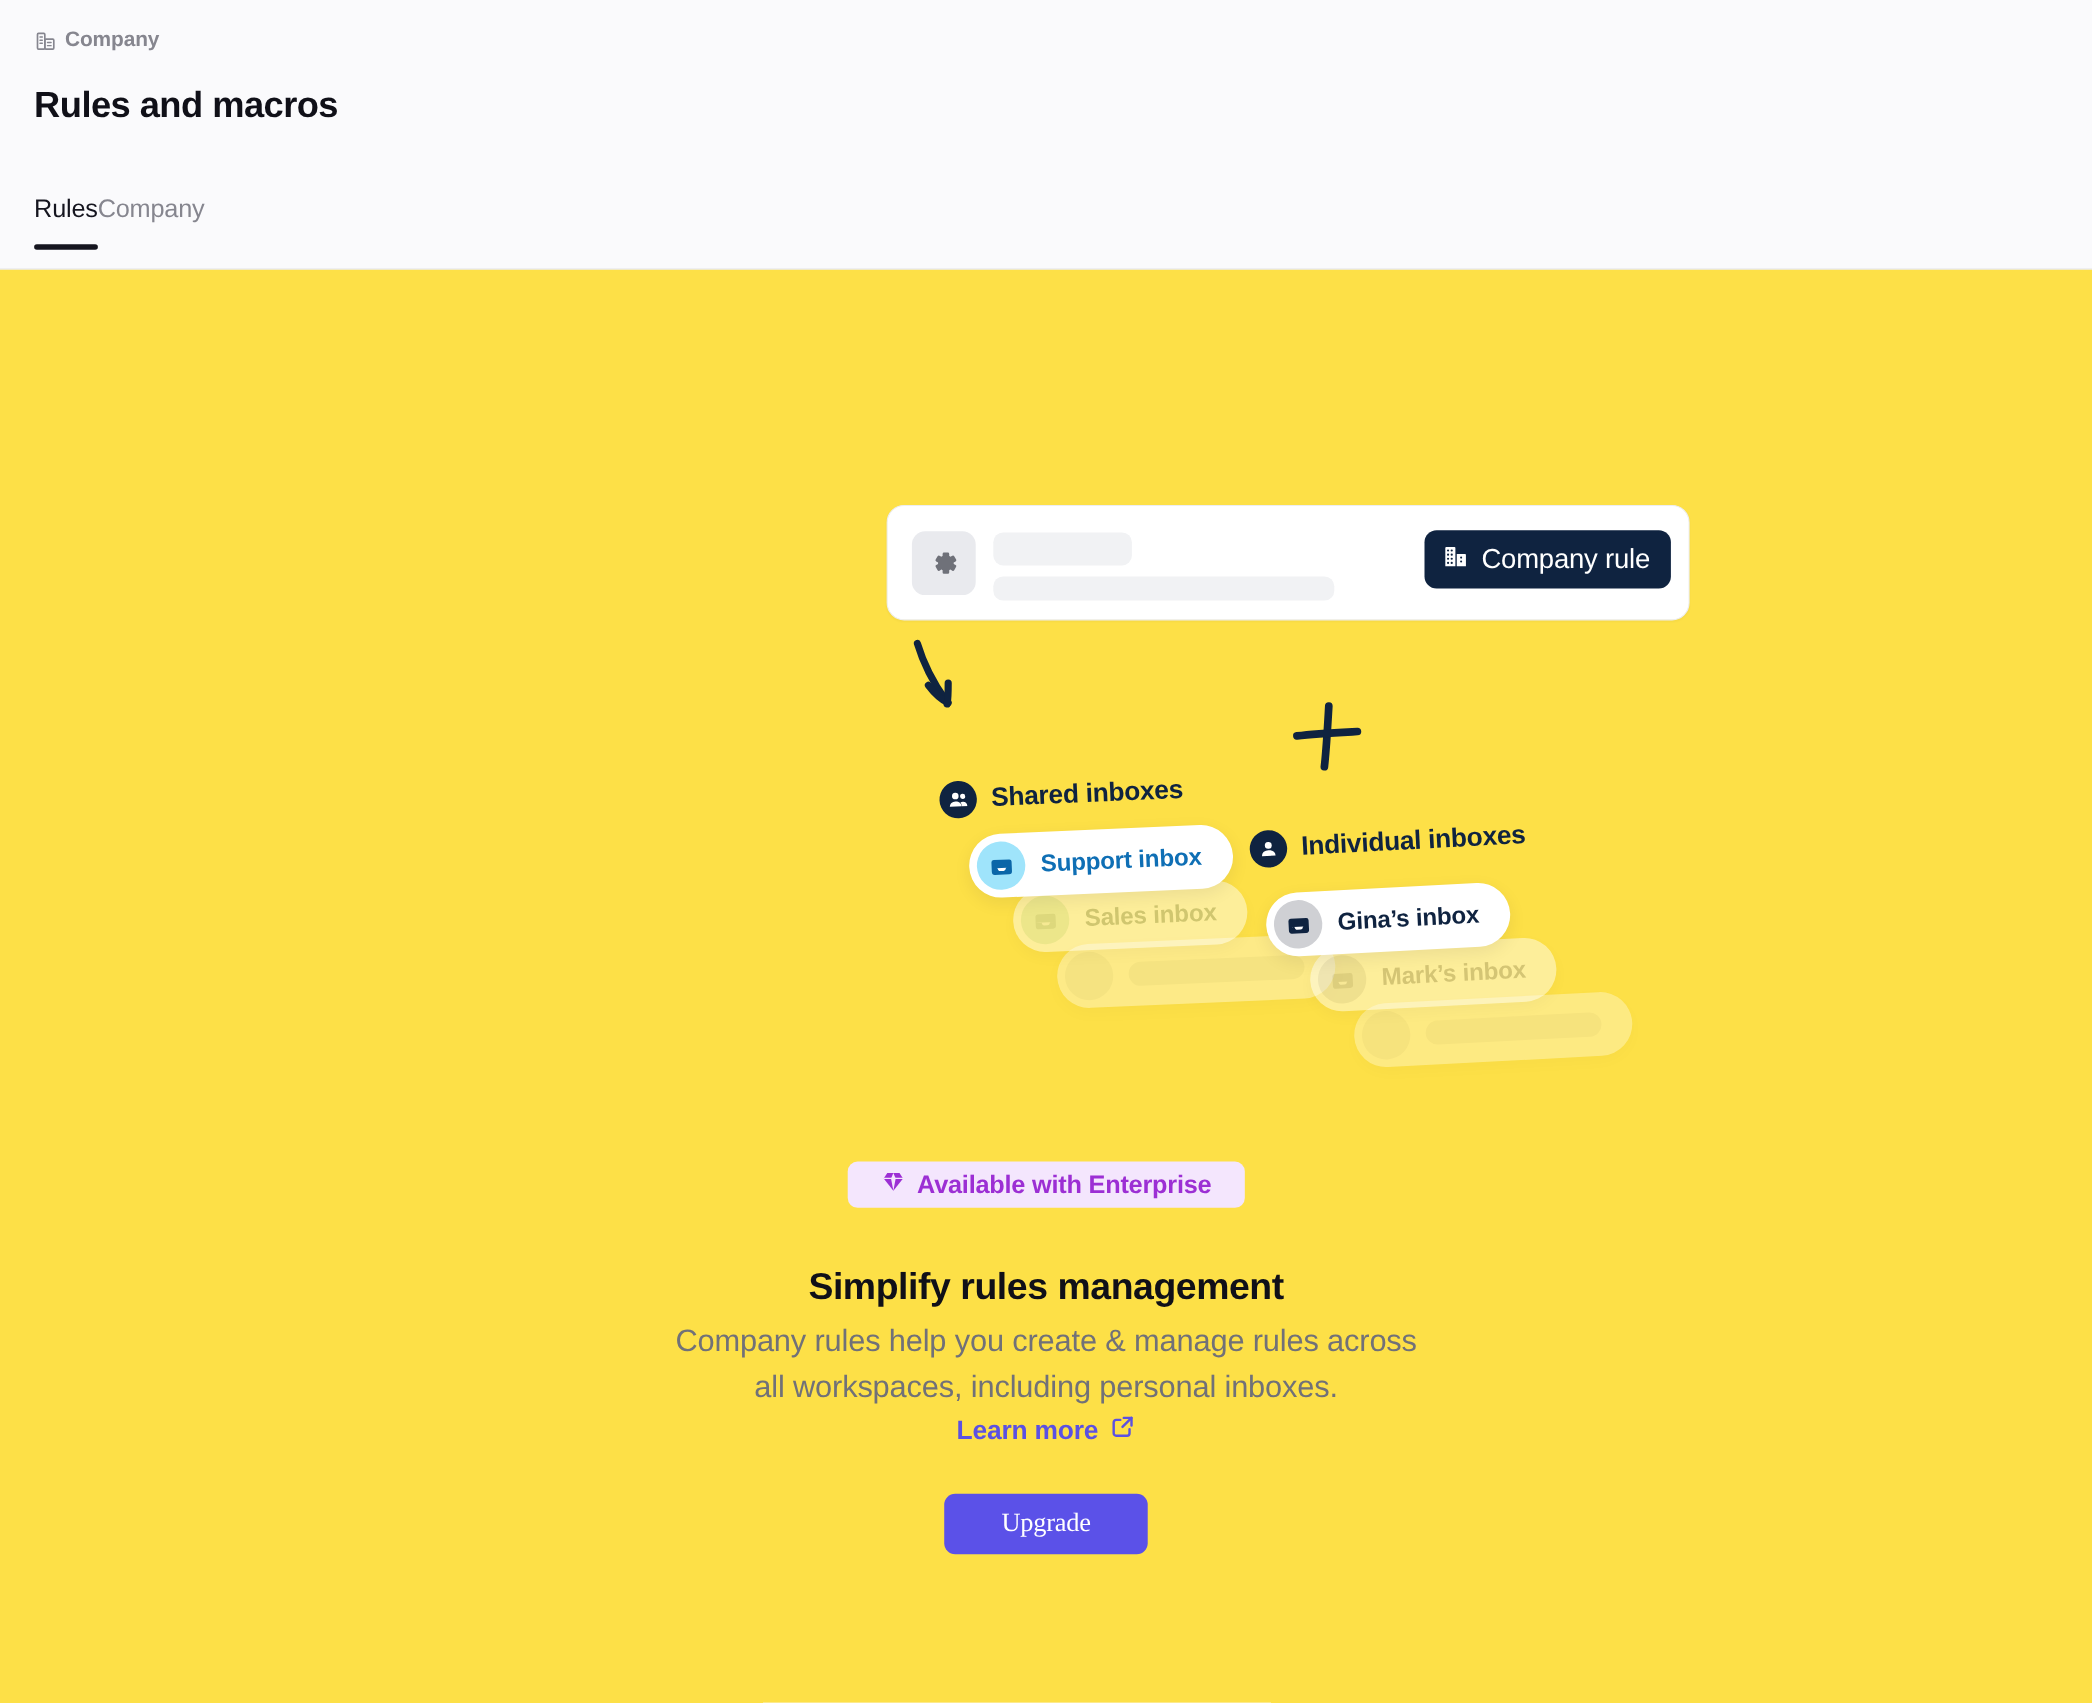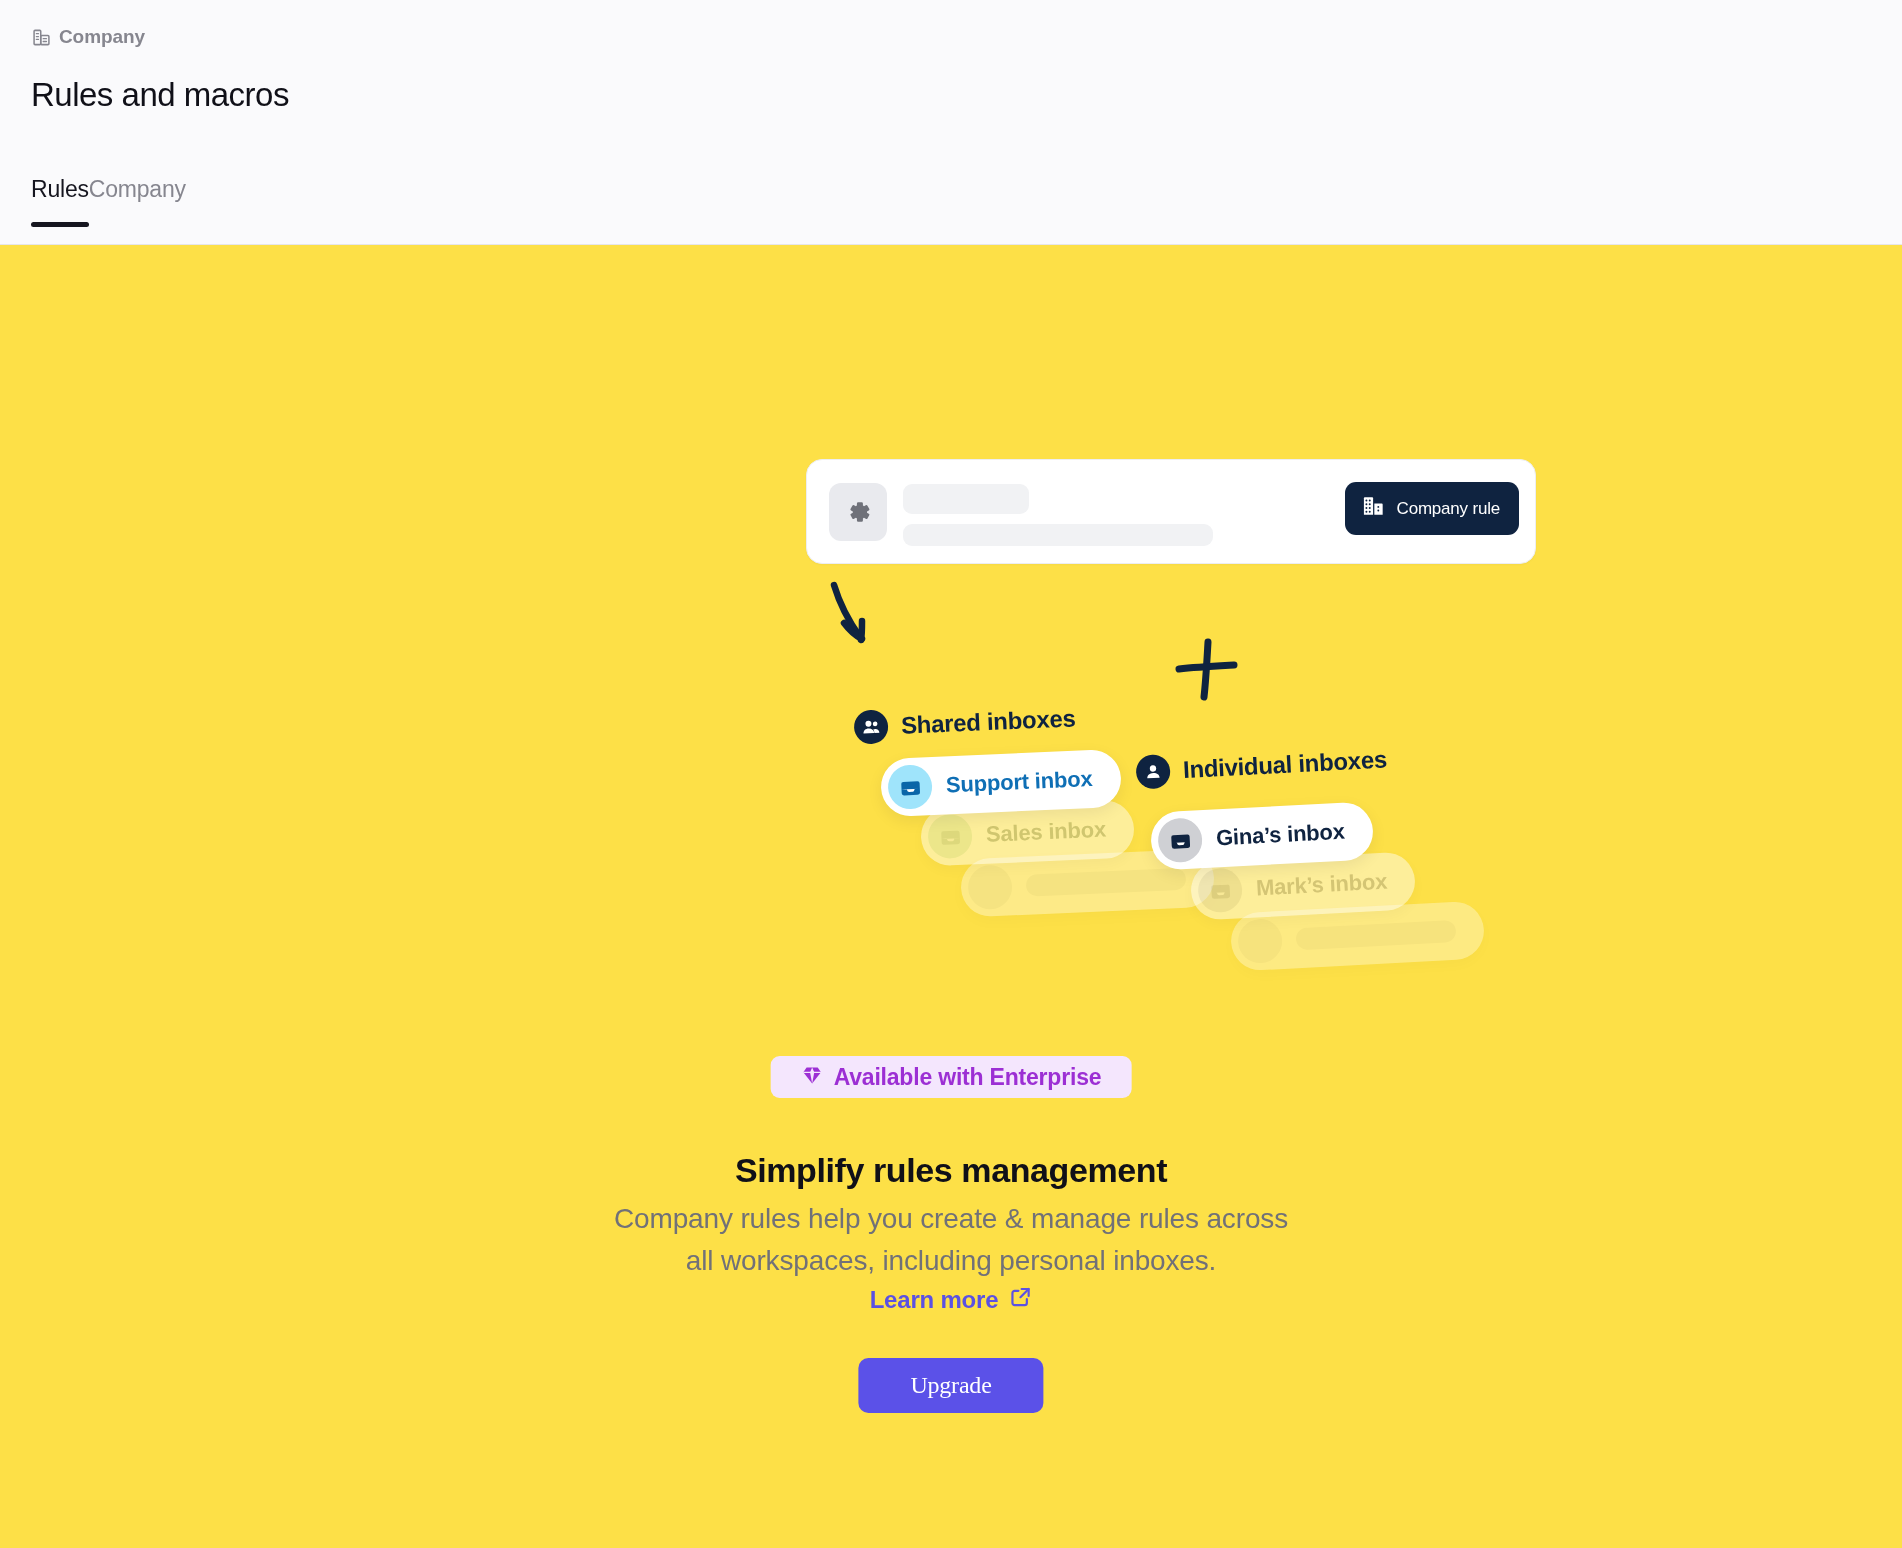--- a/index.html
+++ b/index.html
@@ -42,21 +42,21 @@
     font-weight: 700;
     color: #86868f;
     letter-spacing: -0.1px;
   }
 
   .page-title {
     position: absolute;
     top: 76px;
     left: 31px;
     font-size: 33px;
-    font-weight: 400;
+    font-weight: 700;
     color: #101018;
     letter-spacing: -0.5px;
   }
 
   .tabs {
     position: absolute;
     top: 176px;
     left: 31px;
     display: flex;
   }
@@ -130,21 +130,21 @@
     top: 22px;
     height: 53px;
     padding: 0 19px 0 16px;
     background: #0f2340;
     border-radius: 11px;
     display: flex;
     align-items: center;
     gap: 11px;
   }
   .company-rule-chip .chip-label {
-    font-size: 17px;
+    font-size: 25px;
     color: #ffffff;
     font-weight: 400;
     letter-spacing: -0.2px;
   }
 
   
   .arrow-doodle {
     position: absolute;
     left: 20px;
     top: 120px;

